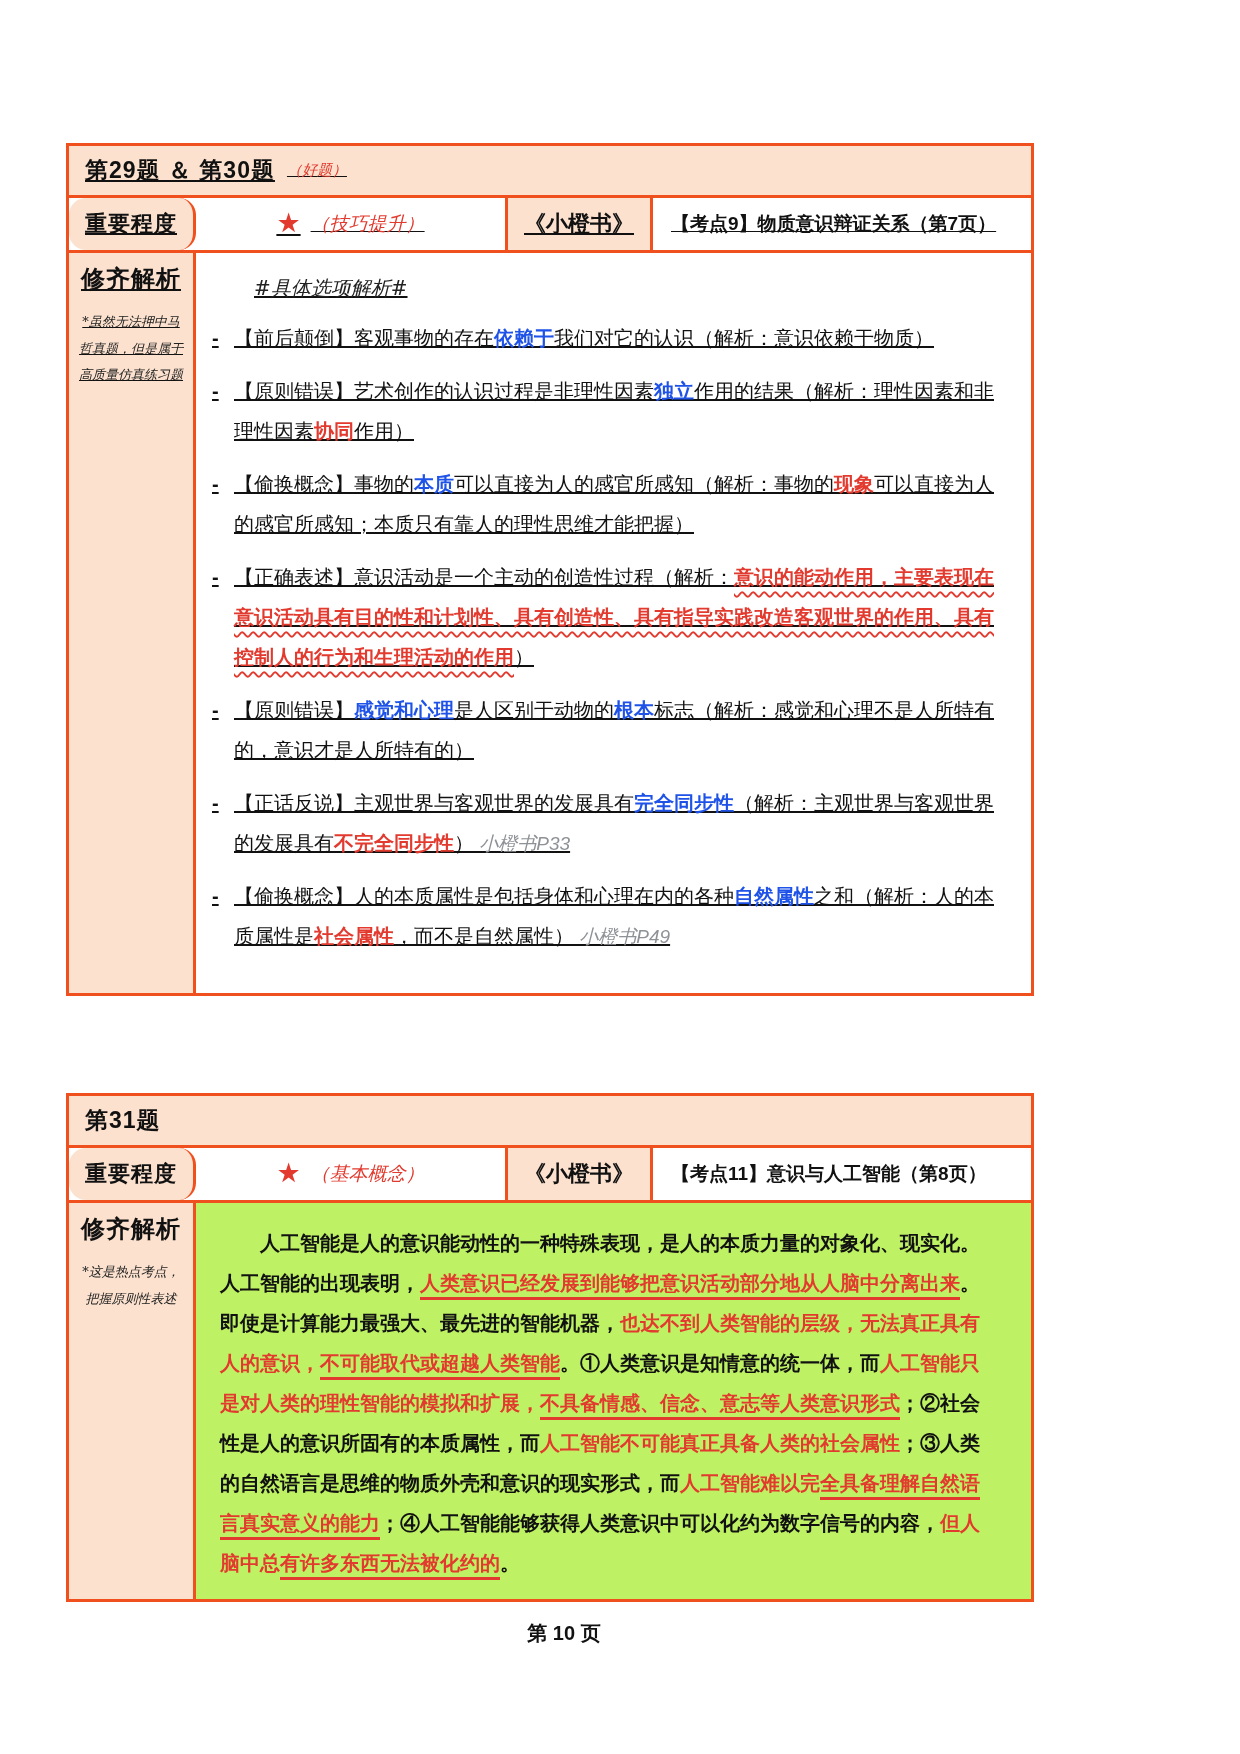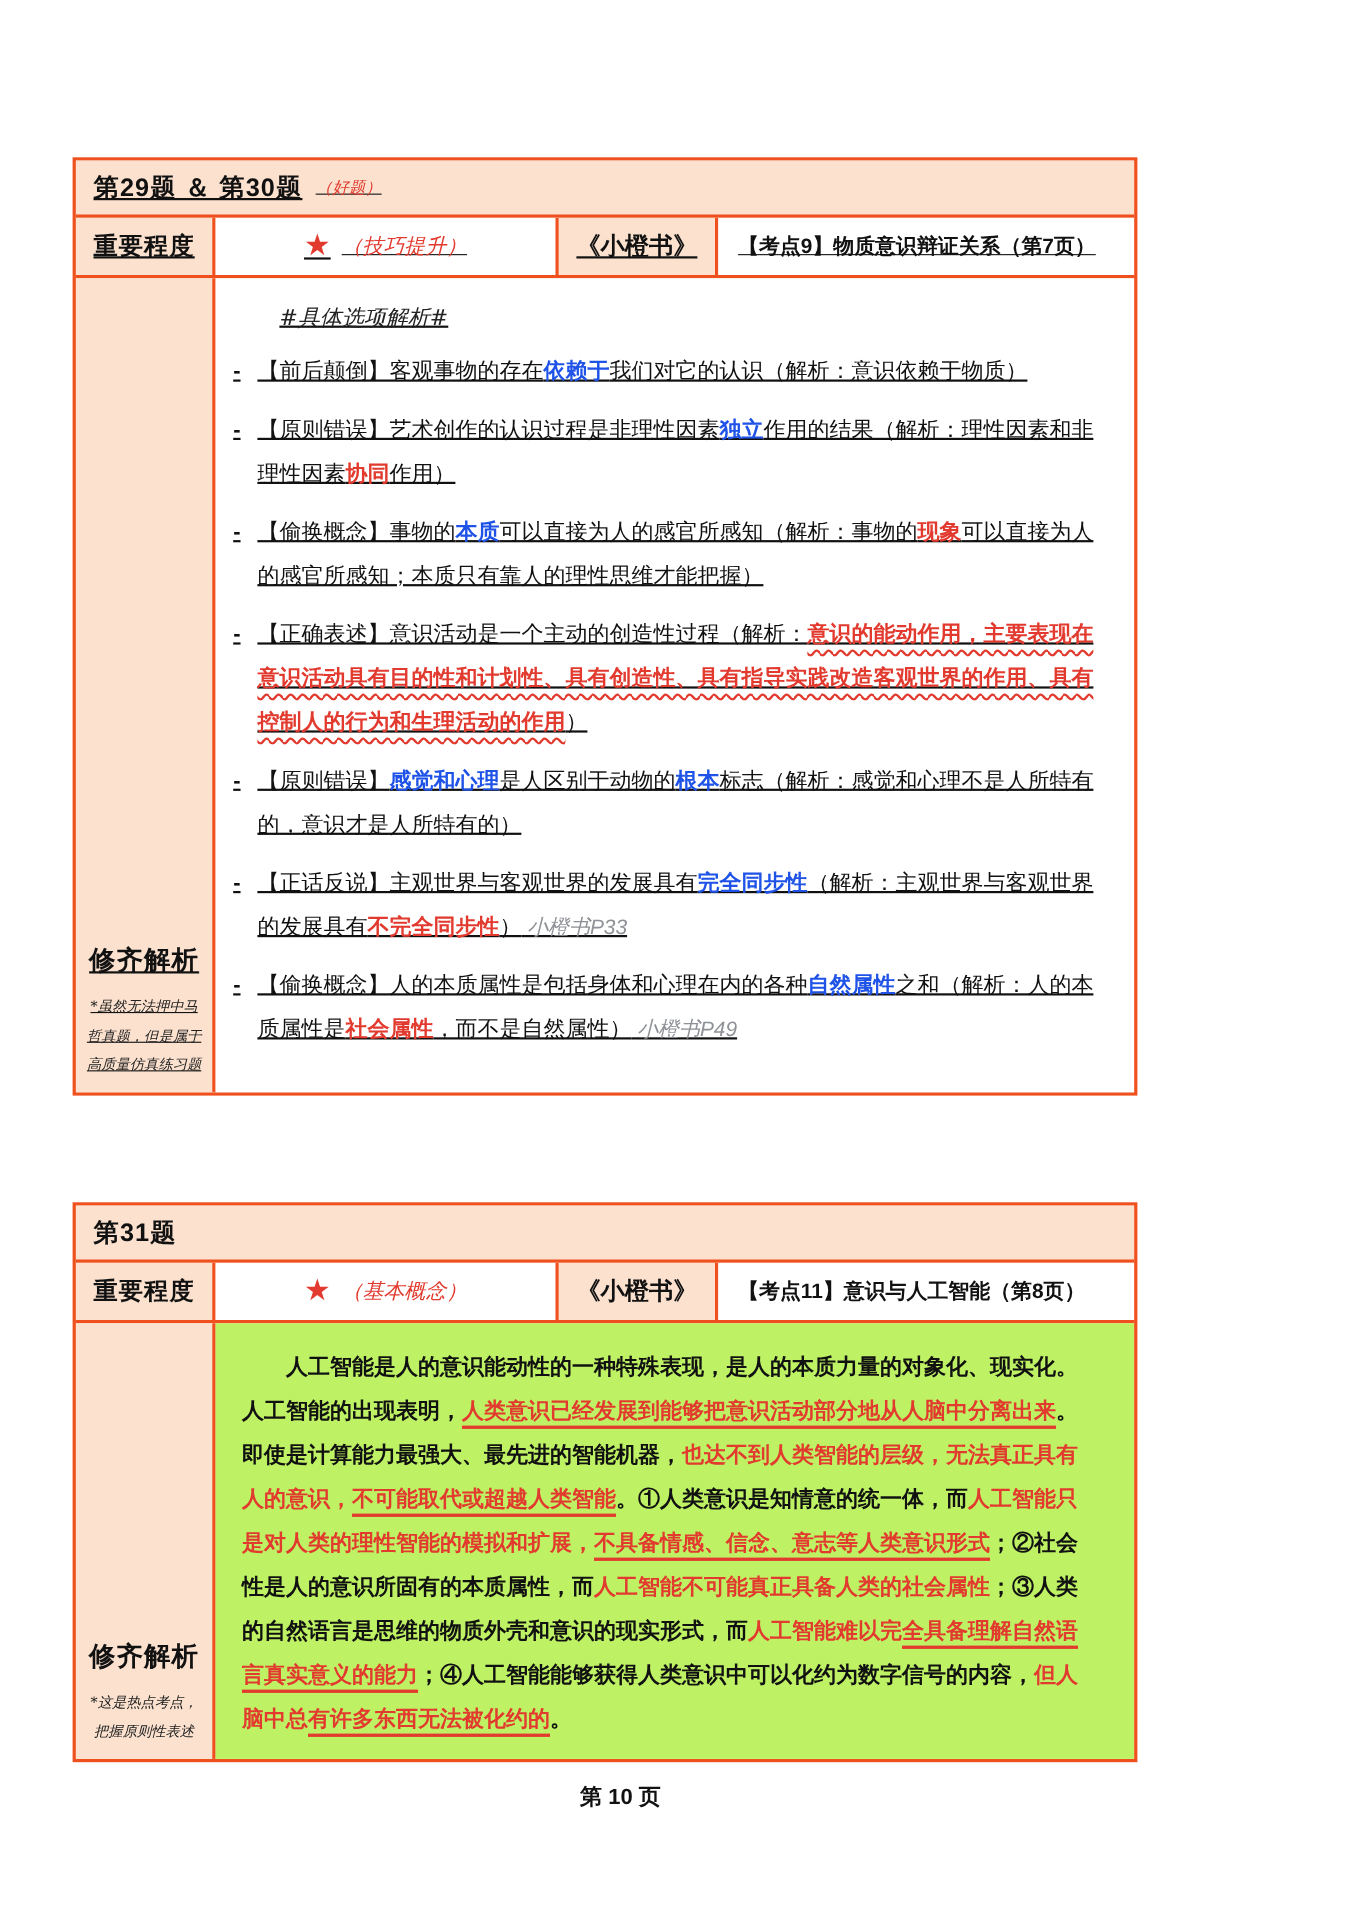--- a/index.html
+++ b/index.html
@@ -37,37 +37,37 @@
   .info-row{
     display:grid;grid-template-columns:127px 312px 145px auto;
     border-bottom:3px solid var(--orange);height:55px;
   }
   .info-row>.cell{
     display:flex;align-items:center;justify-content:center;
     border-right:3px solid var(--orange);overflow:hidden;
   }
   .info-row>.cell:last-child{border-right:none;}
   .peach{background:var(--peach);}
-  .lbl{font-size:22px;font-weight:bold;letter-spacing:1px;}
+  .lbl{font-size:22px;font-weight:bold;letter-spacing:1px;border-radius:17px;}
   .star-cell{gap:10px;background:#fff;}
   .star{color:var(--red);font-size:27px;line-height:1;transform:translateY(-1px);}
   .hand-note{
     font-family:"DejaVu Serif",serif;font-style:italic;
     color:var(--red);font-size:19px;
   }
   .book{font-size:22px;font-weight:bold;}
   .kaodian{
     justify-content:flex-start !important;
     padding:0 10px 0 18px;font-size:19px;font-weight:bold;background:#fff;
   }
   
   .body-row{display:grid;grid-template-columns:127px auto;}
   .aside{
     background:var(--peach);border-right:3px solid var(--orange);
-    display:flex;flex-direction:column;align-items:center;justify-content:flex-end;
+    display:flex;flex-direction:column;align-items:center;justify-content:flex-start;
     padding:10px 6px;text-align:center;
   }
   .a-title{font-size:24px;font-weight:bold;letter-spacing:1px;}
   .a-note{
     margin-top:14px;width:104px;
     font-family:"DejaVu Serif",serif;font-style:italic;
     font-size:13px;line-height:2.05;color:#222;
   }
   .content{background:#fff;padding:22px 30px 24px 14px;}
   .intro{

